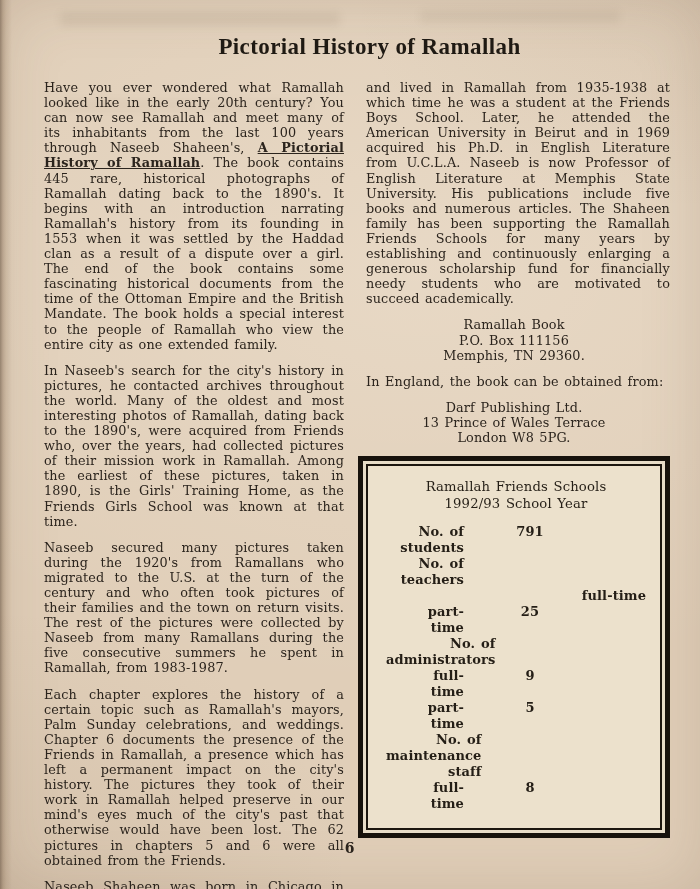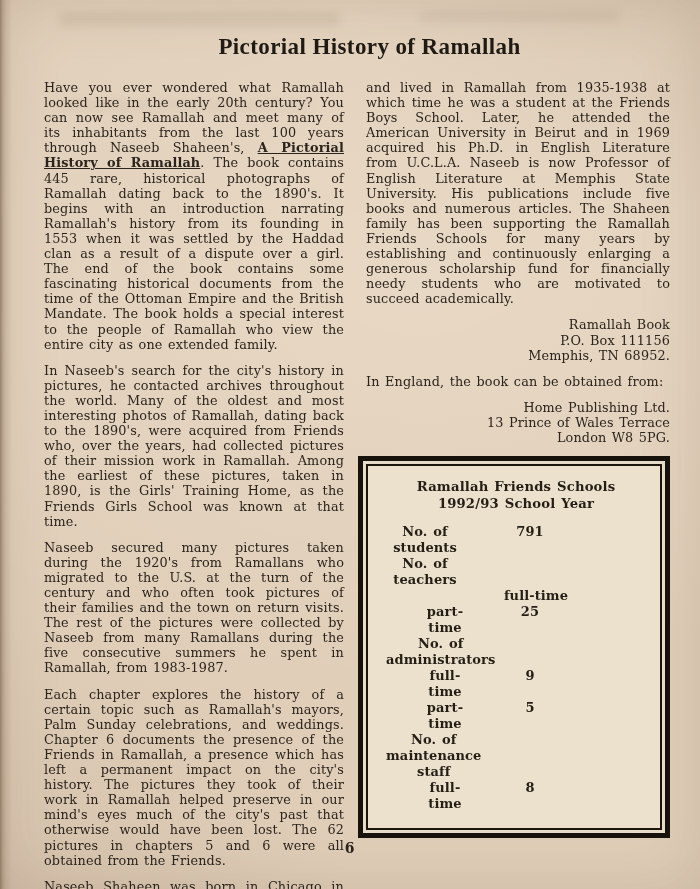--- a/index.html
+++ b/index.html
@@ -68,49 +68,49 @@
   }
   .book-title {
     font-weight: 700;
     text-decoration: underline;
   }
   .address {
     text-align: center;
     margin: 0 0 11px 0;
     line-height: 15.1px;
   }
-  .address div { min-height: 15.1px; text-align: right; }
+  .address div { min-height: 15.1px; }
   .info-box {
     margin-top: 9px;
     border: 5px solid #17120c;
     padding: 3px;
     background: #e7dcc7;
   }
   .info-box-inner {
     border: 2px solid #1c160f;
     background: #ece1cc;
     padding: 12px 14px 16px 18px;
   }
   .info-box-title {
     text-align: center;
-    font-weight: 700;
+    font-weight: 400;
     font-size: 13.2px;
     line-height: 17px;
     margin-bottom: 12px;
     color: #241e16;
   }
   .info-row {
     display: flex;
     font-weight: 700;
     font-size: 13px;
     line-height: 16px;
     color: #241e16;
     letter-spacing: 0.1px;
   }
-  .info-row .lbl { flex: 1; text-align: center; }
+  .info-row .lbl { flex: 1; text-align: right; }
   .info-row.indent .lbl { padding-left: 40px; }
   .info-row .val { width: 132px; text-align: center; }
   .info-row .val.count { padding-right: 50px; }
   .page-number {
     position: absolute;
     left: 0; right: 0;
     top: 840px;
     text-align: center;
     font-size: 14px;
     font-weight: 700;
@@ -138,27 +138,27 @@
     <p>Each chapter explores the history of a certain topic such as Ramallah's mayors, Palm Sunday celebrations, and weddings. Chapter 6 documents the presence of the Friends in Ramallah, a presence which has left a permanent impact on the city's history. The pictures they took of their work in Ramallah helped preserve in our mind's eyes much of the city's past that otherwise would have been lost. The 62 pictures in chapters 5 and 6 were all obtained from the Friends.</p>
     <p>Naseeb Shaheen was born in Chicago in 1927</p>
   </div>
 
   <div class="col">
     <p>and lived in Ramallah from 1935-1938 at which time he was a student at the Friends Boys School. Later, he attended the American University in Beirut and in 1969 acquired his Ph.D. in English Literature from U.C.L.A. Naseeb is now Professor of English Literature at Memphis State University. His publications include five books and numerous articles. The Shaheen family has been supporting the Ramallah Friends Schools for many years by establishing and continuously enlarging a generous scholarship fund for financially needy students who are motivated to succeed academically.</p>
 
     <div class="address">
       <div>Ramallah Book</div>
       <div>P.O. Box 111156</div>
-      <div>Memphis, TN 68952.</div>
+      <div>Memphis, TN 29360.</div>
     </div>
 
     <p>In England, the book can be obtained from:</p>
 
     <div class="address">
-      <div>Home Publishing Ltd.</div>
+      <div>Darf Publishing Ltd.</div>
       <div>13 Prince of Wales Terrace</div>
       <div>London W8 5PG.</div>
     </div>
 
     <div class="info-box">
       <div class="info-box-inner">
         <div class="info-box-title">
           <div>Ramallah Friends Schools</div>
           <div>1992/93 School Year</div>
         </div>

